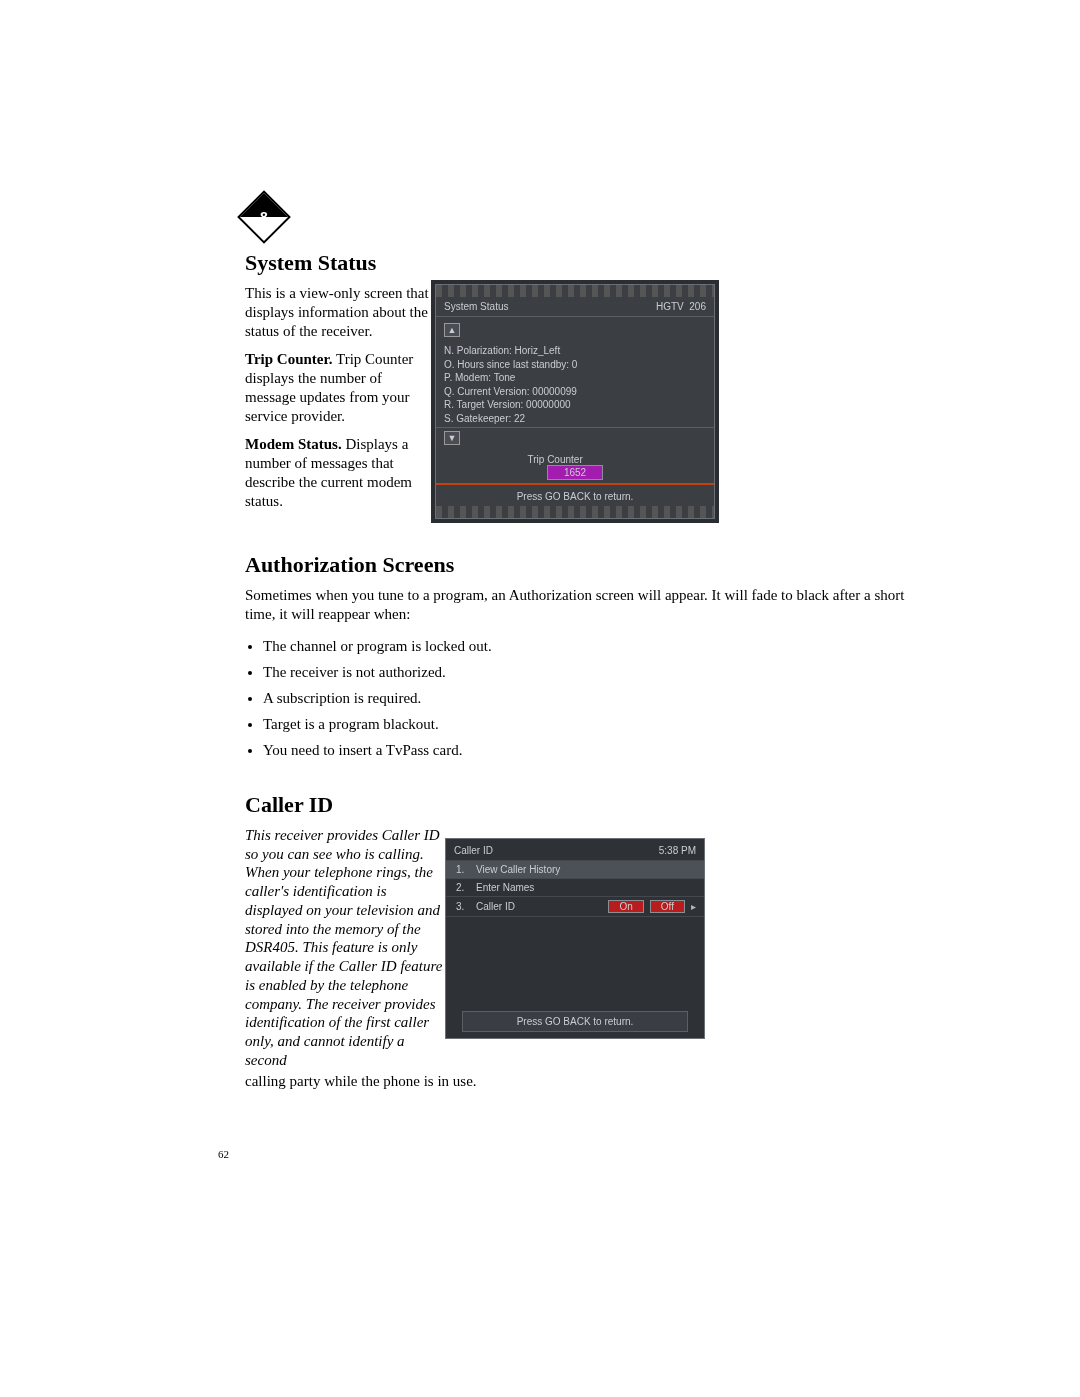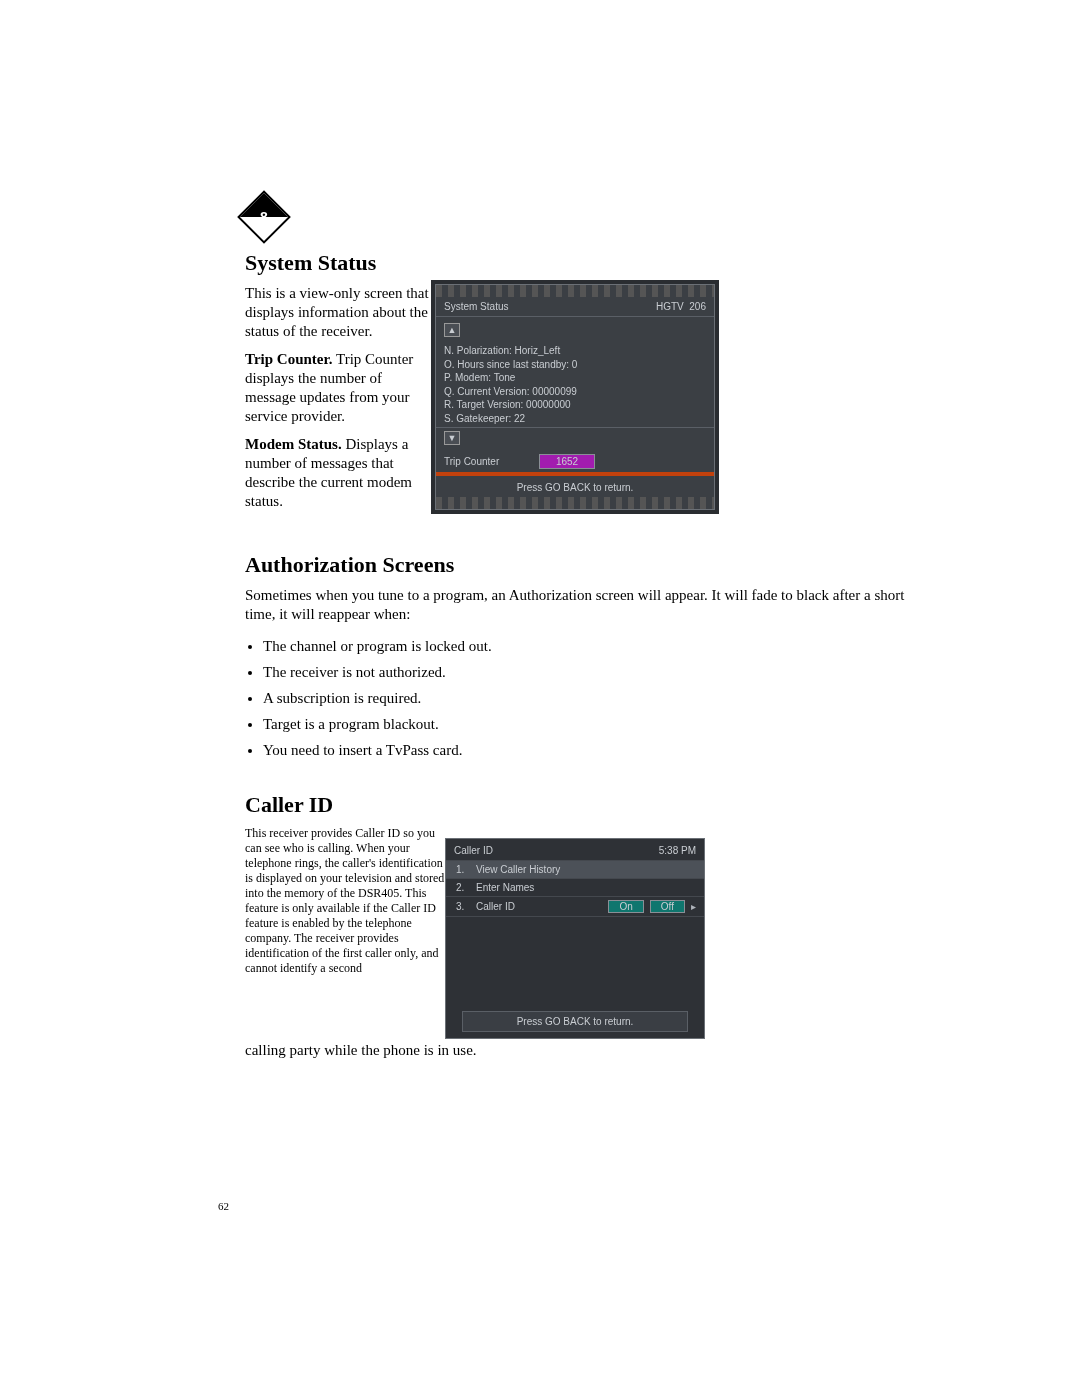--- a/index.html
+++ b/index.html
@@ -54,40 +54,41 @@
   }
   .col-text {
     flex: 0 0 190px;
     font-size: 15px;
     line-height: 1.25;
   }
   .col-text p { margin: 0 0 10px 0; }
   .col-text .lead { font-weight: bold; }
   .col-text2 {
     flex: 0 0 200px;
-    font-size: 12px;
+    font-size: 15px;
     line-height: 1.25;
+    font-style: italic;
   }
   .col-text2 p { margin: 0 0 0 0; }
   .full-para {
     font-size: 15px;
     line-height: 1.25;
     margin: 4px 0 10px 0;
   }
   ul.bullets {
     margin: 0 0 0 18px;
     padding: 0;
     font-size: 15px;
     line-height: 1.6;
   }
   ul.bullets li { margin-bottom: 2px; }
   .page-num {
     position: absolute;
     left: 218px;
-    top: 1200px;
+    top: 1148px;
     font-size: 11px;
   }
   
   .screen-sys {
     width: 278px;
     background: #3b3f44;
     border: 1px solid #6b7076;
     color: #c9cdd2;
     font-family: Verdana, Geneva, sans-serif;
     font-size: 10px;
@@ -116,21 +117,22 @@
     align-items: center;
     justify-content: center;
     font-size: 9px;
     margin: 3px 0;
     background: #4a4e54;
   }
   .sys-row {
     display: flex;
     align-items: center;
     padding: 3px 8px;
-    border-bottom: 4px solid #c2410c;
+    border-bottom: 2px solid #c2410c;
+    flex-direction: column;
   }
   .sys-row-label { width: 95px; }
   .sys-pill, .sys-pill-wide {
     border: 1px solid #8a8f96;
     padding: 1px 10px;
     background: #a21caf;
     font-size: 10px;
   }
   .sys-pill { min-width: 34px; text-align: center; }
   .sys-pill-wide { min-width: 64px; text-align: center; margin-left: 40px;}
@@ -174,21 +176,21 @@
     border: 1px solid #5a5f66;
     background: #3a3e44;
     text-align: center;
     padding: 4px 0;
     font-size: 10px;
   }
   .cid-btn {
     border: 1px solid #8a8f96;
     padding: 0 10px;
     font-size: 10px;
-    background: #0f766e;
+    background: #b91c1c;
   }
   .cid-onoff { margin-left: auto; display: flex; gap: 6px; align-items: center;}
   .cid-arrow {
     font-size: 10px;
     color: #aeb3ba;
   }
   .cid-text { flex: 1; }
   .spacer-32 { height: 32px; }
   .spacer-28 { height: 28px; }
   .callerid-run { font-size: 15px; line-height: 1.25; margin-top: 2px; }

